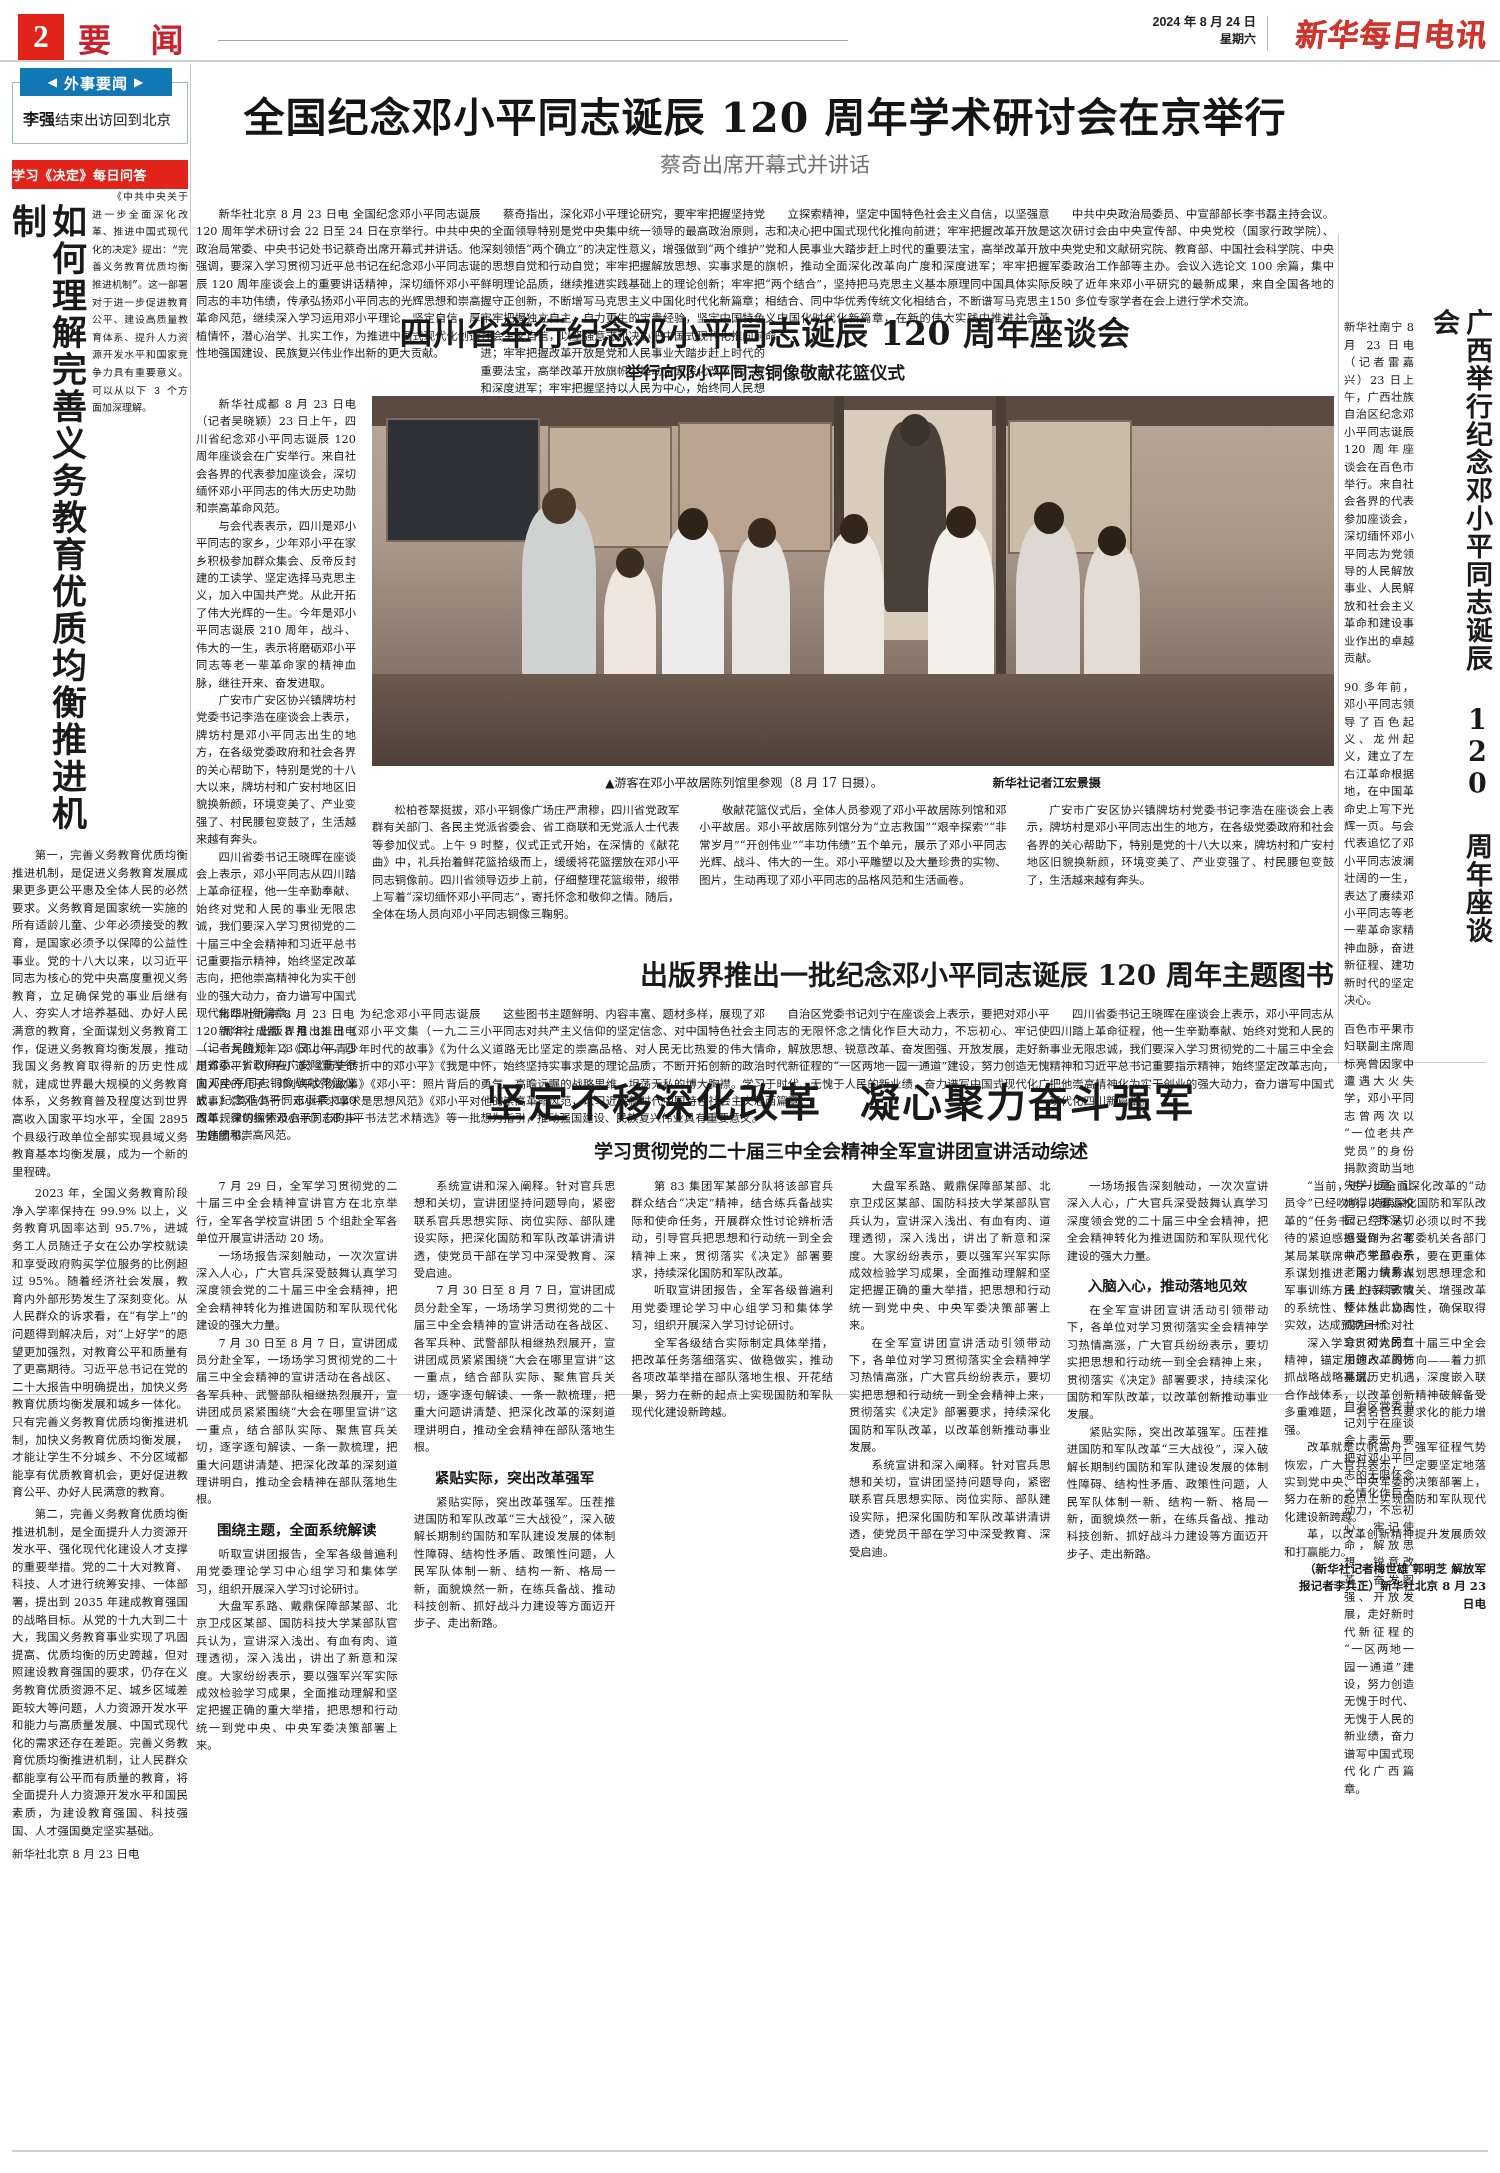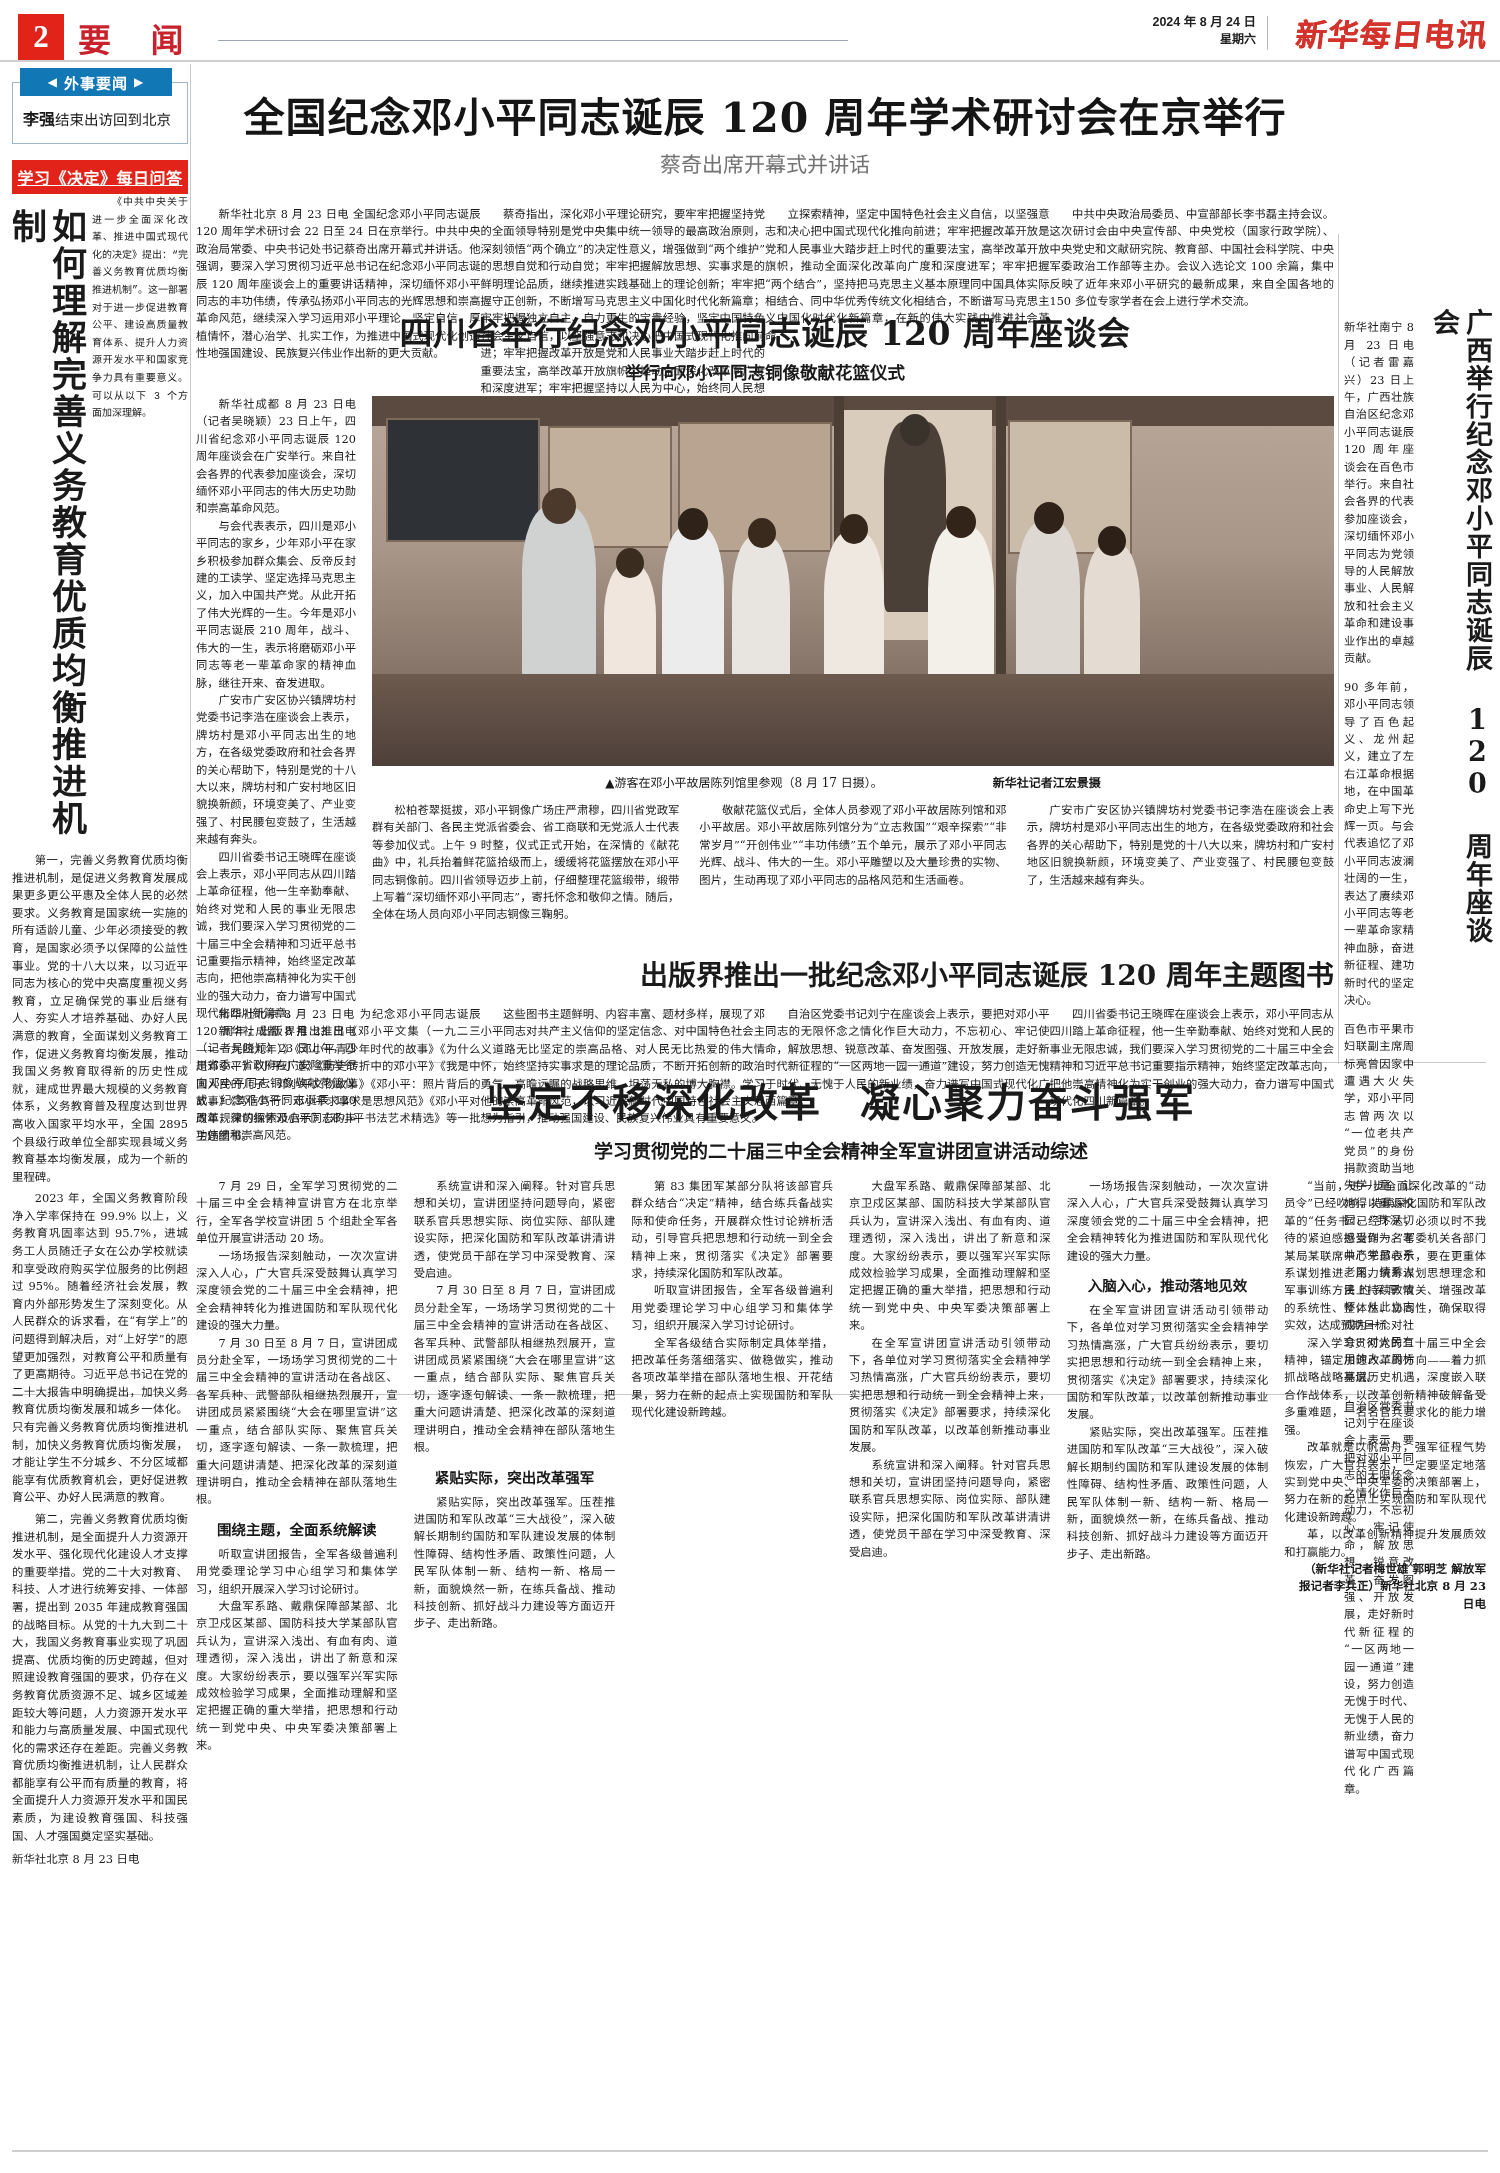--- a/index.html
+++ b/index.html
@@ -58,24 +58,23 @@
     font-family:"DejaVu Sans",sans-serif;
     margin:4px 0 0 8px;position:relative;z-index:2;
   }
   .rail-box{
     border:1px solid #9fb6cb;margin-top:-14px;padding:26px 10px 12px 10px;
     font-size:14.5px;line-height:22px;color:#1a1a1a;
     font-family:"DejaVu Serif",serif;
   }
   .rail-box b{font-size:16px;}
   .rail-redbar{
-    margin-top:16px;background:#e2231a;color:#fff;text-align:center;
-    font-size:16px;font-weight:bold;padding:5px 0;letter-spacing:0.5px;
+    margin-top:16px;background:#e2231a;color:#fff;text-align:left;
+    font-size:13px;font-weight:bold;padding:5px 0;letter-spacing:0.5px;
     font-family:"DejaVu Sans",sans-serif;
-    text-decoration:underline;
   }
   .rail-vtitle{
     margin-top:14px;width:74px;
     font-size:35px;line-height:40px;font-weight:bold;
     writing-mode:vertical-rl;text-orientation:upright;
     letter-spacing:2px;
     font-family:"DejaVu Serif",serif;
     height:640px;
   }
   .rail-vwrap{display:flex;align-items:flex-start;}

